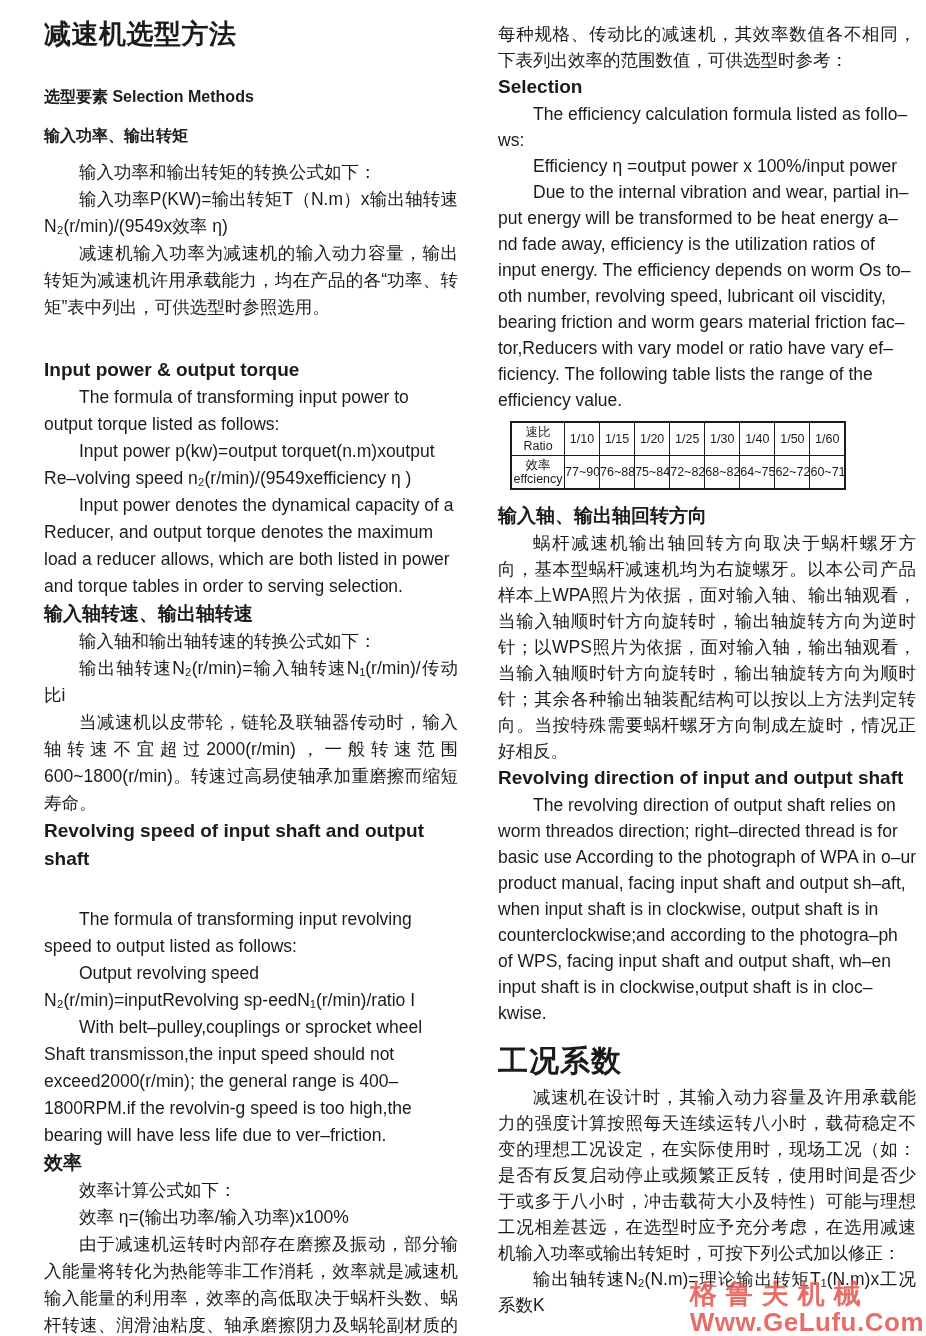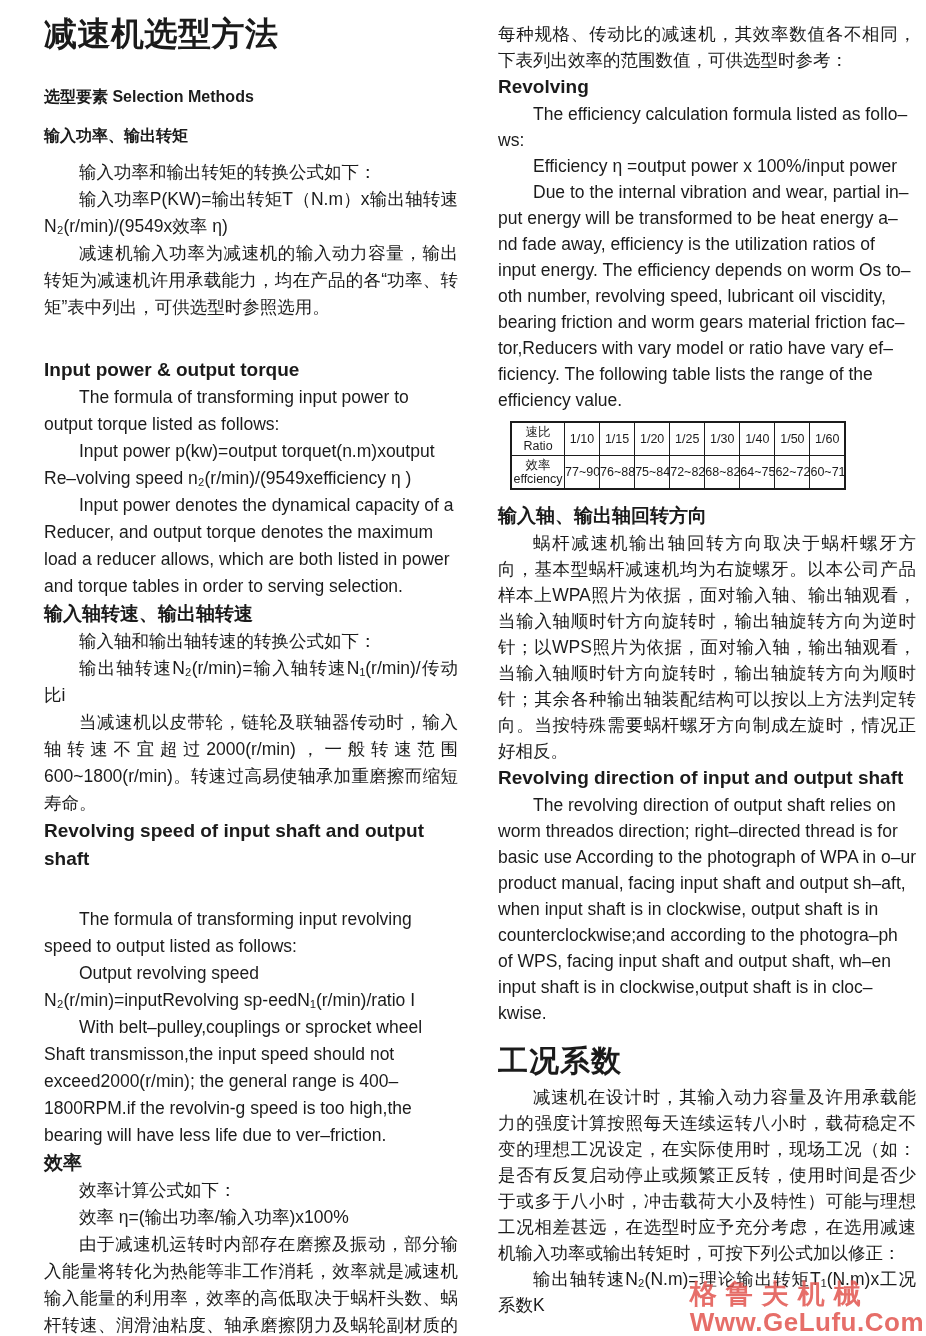--- a/index.html
+++ b/index.html
@@ -15,21 +15,21 @@
     display: flex;
     box-sizing: border-box;
     padding: 14px 10px 0 44px;
   }
   .col { box-sizing: border-box; }
   .col-left  { width: 414px; margin-right: 40px; }
   .col-right { width: 418px; }
 
   
   .doc-title {
-    font-size: 33px; line-height: 36px; font-weight: bold;
+    font-size: 27px; line-height: 36px; font-weight: bold;
     margin: 2px 0 0 0; letter-spacing: 0.5px;
   }
   .h2 {
     font-size: 16px; line-height: 28px; font-weight: bold;
     margin: 0;
   }
   .h2-selection { margin-top: 31px; }
   .h2-power     { margin-top: 11px; margin-bottom: 9px; }
   .h3 {
     font-size: 19px; line-height: 28px; font-weight: bold;
@@ -130,21 +130,21 @@
 
     <h3 class="h3">效率</h3>
     <p class="p ind">效率计算公式如下：</p>
     <p class="p ind">效率 η=(输出功率/输入功率)x100%</p>
     <p class="p ind">由于减速机运转时内部存在磨擦及振动，部分输入能量将转化为热能等非工作消耗，效率就是减速机输入能量的利用率，效率的高低取决于蜗杆头数、蜗杆转速、润滑油粘度、轴承磨擦阴力及蜗轮副材质的磨擦系数等。</p>
   </div>
 
   <div class="col col-right">
     <p class="p first-right">每种规格、传动比的减速机，其效率数值各不相同，下表列出效率的范围数值，可供选型时参考：</p>
 
-    <h3 class="h3">Revolving</h3>
+    <h3 class="h3">Selection</h3>
     <p class="p p-en ind">The efficiency calculation formula listed as follo–ws:</p>
     <p class="p p-en ind">Efficiency  η =output power x 100%/input power</p>
     <p class="p p-en ind">Due to the internal vibration and wear, partial in–put energy will be transformed to be heat energy a–nd fade away, efficiency is the utilization ratios of input energy. The efficiency depends on worm Os to–oth number, revolving speed, lubricant oil viscidity,  bearing friction and worm gears material friction fac–tor,Reducers with vary model or ratio have vary ef–ficiency. The following table lists the range of the efficiency value.</p>
 
     <table class="eff-table">
       <tbody>
         <tr>
           <th>
             <span class="th-line">速比</span>
             <span class="th-line">Ratio</span>

